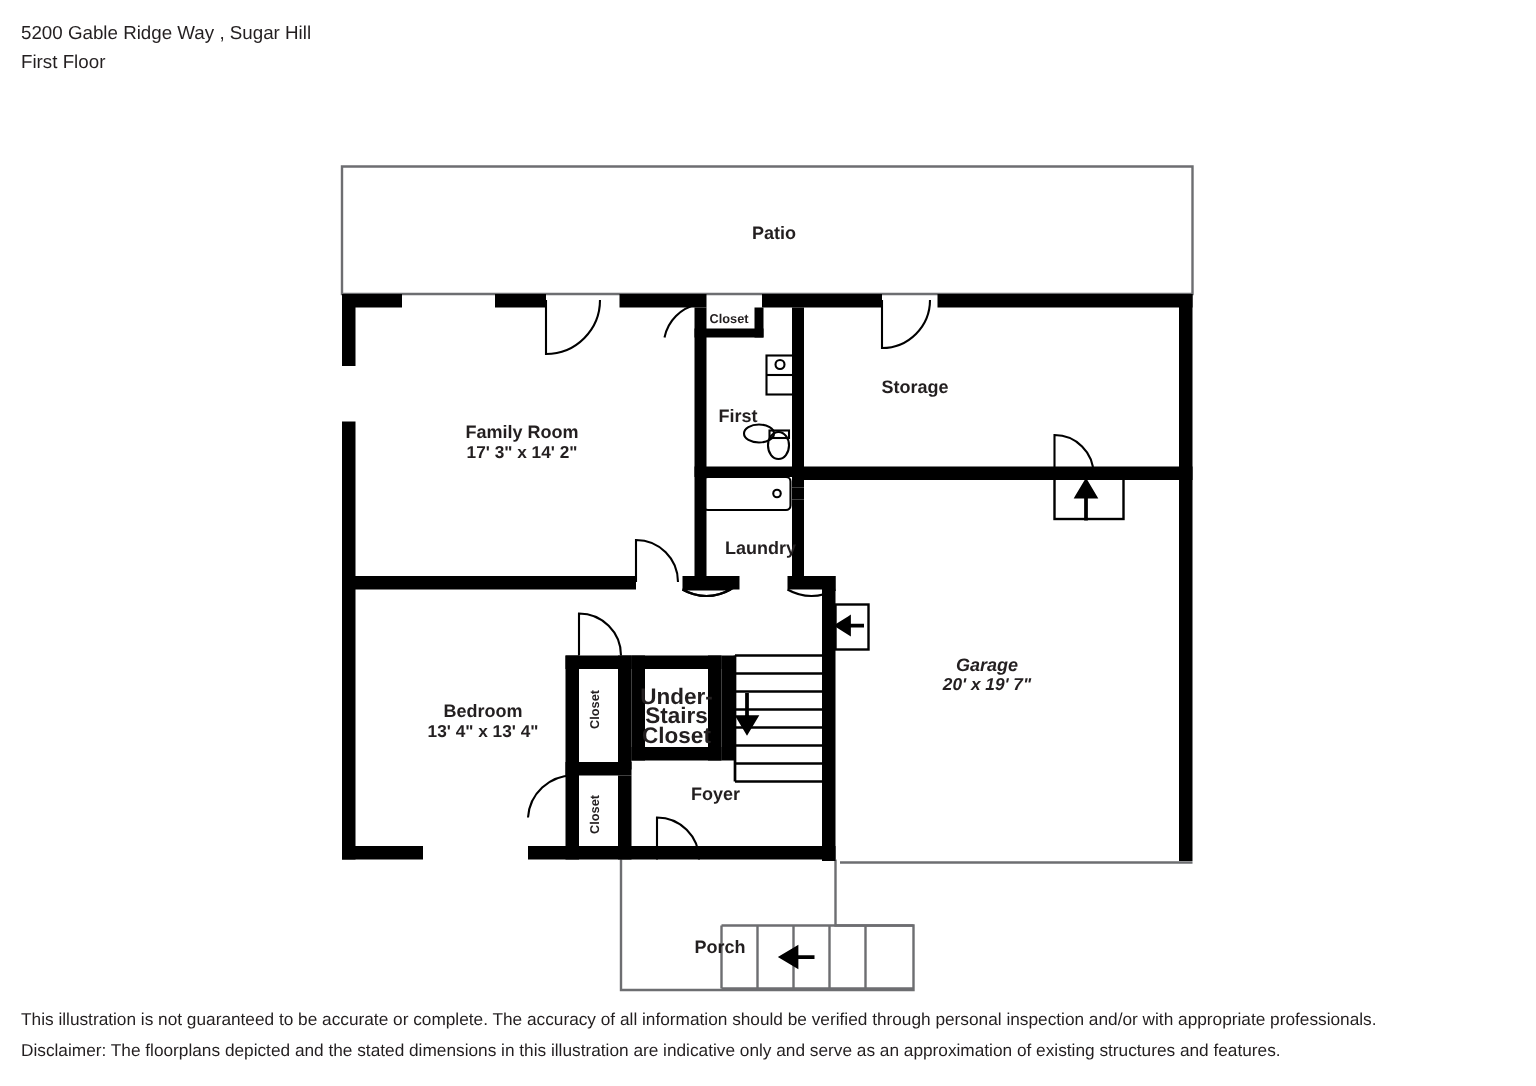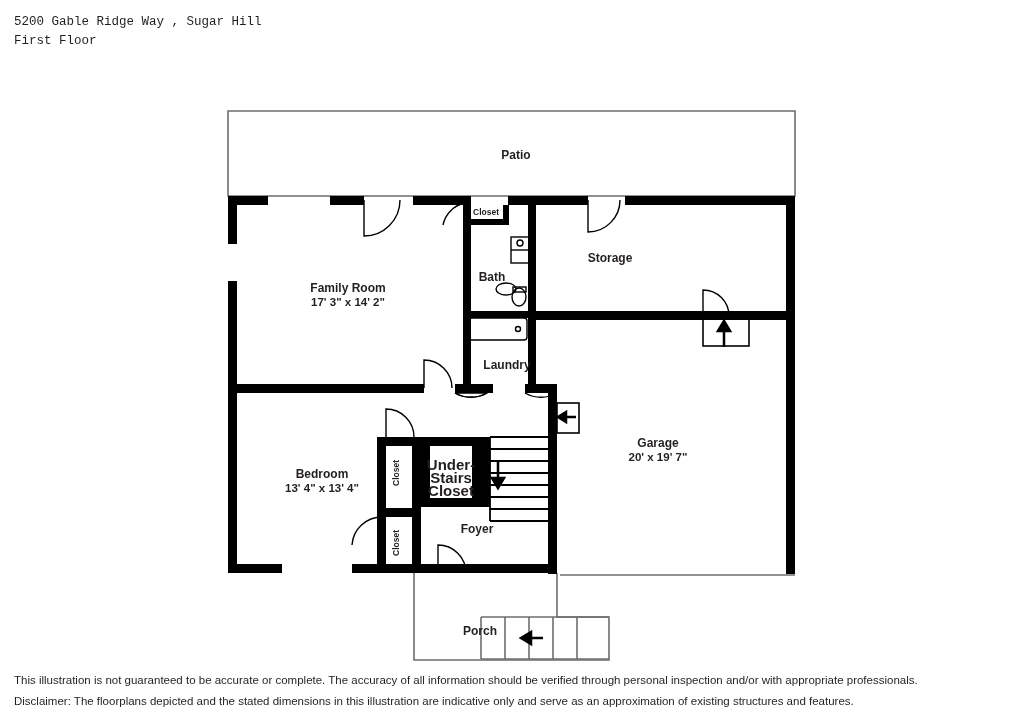--- a/index.html
+++ b/index.html
@@ -18,21 +18,20 @@
   .header {
     position: absolute;
     left: 14px;
     top: 13px;
     line-height: 19px;
   }
   .header-line {
     font-size: 12.5px;
     color: #231f20;
     white-space: nowrap;
-    font-family: Liberation Mono, monospace;
   }
   .plan {
     position: absolute;
     left: 0;
     top: 0;
     width: 1024px;
     height: 724px;
   }
   .disclaimer {
     position: absolute;
@@ -219,27 +218,27 @@
 
 <div class="lbl" style="left:466px; top:148px; width:100px;">Patio</div>
 
 <div class="lbl" style="left:248px; top:281px; width:200px;">
   <span>Family Room</span>
   <span class="dim">17' 3" x 14' 2"</span>
 </div>
 
 <div class="lbl small" style="left:462px; top:207px; width:48px;">Closet</div>
 
-<div class="lbl" style="left:452px; top:270px; width:80px;">Bath</div>
+<div class="lbl" style="left:452px; top:270px; width:80px;">First</div>
 
 <div class="lbl" style="left:560px; top:251px; width:100px;">Storage</div>
 
 <div class="lbl" style="left:457px; top:358px; width:100px;">Laundry</div>
 
-<div class="lbl" style="left:608px; top:436px; width:100px;">
+<div class="lbl" style="left:608px; top:436px; width:100px;font-style:italic;">
   <span>Garage</span>
   <span class="dim">20' x 19' 7"</span>
 </div>
 
 <div class="lbl" style="left:242px; top:467px; width:160px;">
   <span>Bedroom</span>
   <span class="dim">13' 4" x 13' 4"</span>
 </div>
 
 <div class="lbl small vert" style="left:370px; top:468px; width:52px; transform:rotate(-90deg);">Closet</div>

